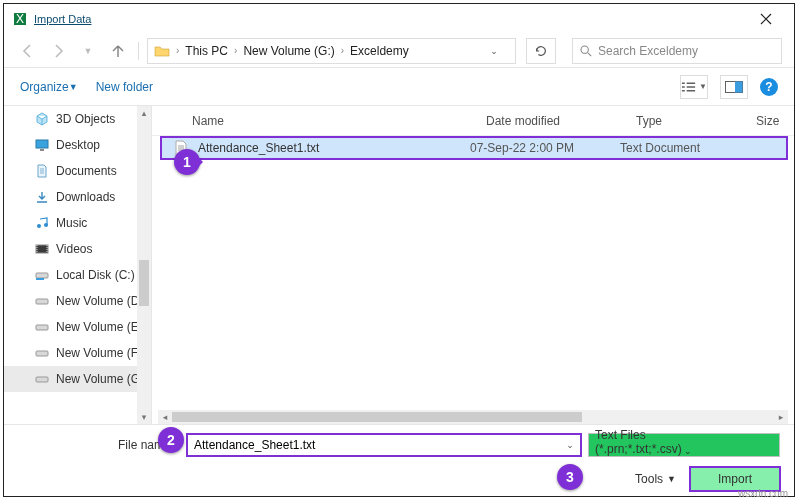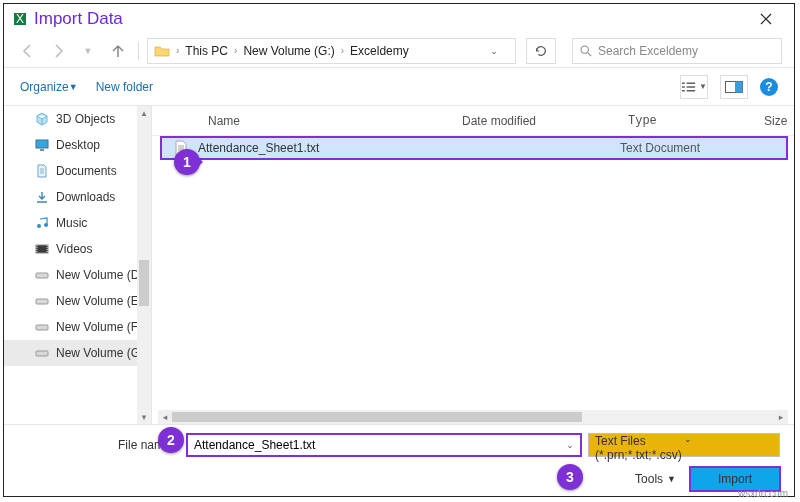--- a/index.html
+++ b/index.html
@@ -3,21 +3,21 @@
 <meta charset="utf-8">
 <style>
 * { box-sizing: border-box; margin: 0; padding: 0; font-family: "Segoe UI", Tahoma, sans-serif; font-size: 12px; }
 body { background: #fff; width: 800px; height: 502px; margin: 0 auto; color: #333; }
 
 .window { border: 1px solid #222; width: 792px; height: 494px; margin: 3px; position: relative; background: #fff; }
 
 
 .titlebar { height: 30px; display: flex; align-items: center; padding: 0 8px; border-bottom: 0; }
 .titlebar .app-icon { width: 16px; height: 16px; margin-right: 6px; }
-.titlebar .title { font-size: 17px; color: #6d28d9; }
+.titlebar .title { font-size: 11px; color: #0c4a6e; text-decoration: underline; }
 .titlebar .spacer { flex: 1; }
 .titlebar .close { width: 40px; height: 30px; display: flex; align-items: center; justify-content: center; cursor: pointer; }
 
 
 .navrow { height: 34px; display: flex; align-items: center; padding: 4px 12px; gap: 6px; border-bottom: 1px solid #e6e6e6; }
 .navrow .navbtn { width: 24px; height: 24px; display: flex; align-items: center; justify-content: center; color: #b0b0b0; }
 .navrow .sep { width: 1px; height: 18px; background: #ddd; margin: 0 2px; }
 .navrow .crumbs { flex: 1; display: flex; align-items: center; height: 26px; border: 1px solid #ddd; padding: 0 6px; gap: 6px; background: #fff; }
 .navrow .crumbs .folder-ico { width: 16px; height: 16px; }
 .crumb-chevron { color: #888; font-size: 10px; }
@@ -41,46 +41,46 @@
 .side-item { height: 26px; display: flex; align-items: center; padding-left: 30px; gap: 6px; white-space: nowrap; cursor: pointer; }
 .side-item.sel { background: #eaeaea; }
 .side-icon { width: 16px; height: 16px; flex: none; display: flex; align-items: center; justify-content: center; }
 .side-scroll { position: absolute; right: 0; top: 0; width: 14px; height: 100%; background: #f0f0f0; }
 .side-scroll .thumb { position: absolute; left: 2px; right: 2px; top: 154px; height: 46px; background: #ccc; }
 .side-scroll .arr { position: absolute; left: 0; right: 0; height: 14px; display: flex; align-items: center; justify-content: center; color: #777; font-size: 9px; }
 .side-scroll .arr.up { top: 0; } .side-scroll .arr.down { bottom: 0; }
 
 .filepane { flex: 1; position: relative; background: #fff; }
 .cols { height: 30px; display: flex; align-items: center; color: #505050; border-bottom: 1px solid #eee; }
-.cols div { padding: 0 18px; margin-left: 16px; }
+.cols div { padding: 0 10px; }
 .col-name { flex: 1; padding-left: 40px !important; }
-.col-date { width: 150px; } .col-type { width: 120px; font-family: Liberation Mono, monospace; } .col-size { width: 48px; }
+.col-date { width: 150px; } .col-type { width: 120px; } .col-size { width: 48px; }
 
 .filerow { height: 24px; display: flex; align-items: center; background: #cfe5fb; border: 2px solid #7e2fd6; border-radius: 0; margin: 0 6px 0 8px; }
 .filerow .ico { width: 16px; height: 16px; margin-left: 12px; margin-right: 8px; }
 .filerow .fname { flex: 1; }
 .filerow .fdate { width: 150px; color: #555; } .filerow .ftype { width: 120px; color: #555; } .filerow .fsize { width: 46px; }
 
 .hscroll { position: absolute; left: 6px; right: 6px; bottom: 0; height: 14px; background: #f0f0f0; display: flex; align-items: center; }
 .hscroll .thumb { width: 65%; height: 10px; background: #ccc; margin-left: 14px; }
 .hscroll .arr { position: absolute; top: 0; width: 14px; height: 14px; display: flex; align-items: center; justify-content: center; color: #777; font-size: 9px; }
 .hscroll .arr.left { left: 0; } .hscroll .arr.right { right: 0; }
 
 
 .bottompanel { border-top: 1px solid #e6e6e6; padding: 8px 14px; }
 .row1 { display: flex; align-items: center; gap: 6px; margin-bottom: 6px; }
 .row1 .label { width: 162px; text-align: right; padding-right: 6px; }
 .row1 .fileinput { width: 396px; height: 24px; border: 2px solid #7e2fd6; display: flex; align-items: center; }
 .row1 .fileinput input { flex: 1; border: none; outline: none; padding: 0 6px; font-size: 12px; }
 .row1 .fileinput .dd { width: 20px; text-align: center; color: #555; font-size: 9px; }
-.row1 .filterbox { flex: 1; height: 24px; border: 1px solid #c0c0c0; display: flex; align-items: flex-start; padding: 0 6px; background: #eab308; }
+.row1 .filterbox { flex: 1; height: 24px; border: 1px solid #c0c0c0; display: flex; align-items: flex-end; padding: 0 6px; background: #22c55e; }
 .row1 .filterbox span { flex: 1; }
 .row2 { display: flex; align-items: center; justify-content: flex-end; gap: 10px; margin-top: 10px; }
 .row2 .tools { margin-right: 4px; display: flex; align-items: center; gap: 4px; }
-.btn { width: 90px; height: 24px; border: 1px solid #b8b8b8; background: #0ea5e9; display: flex; align-items: center; justify-content: center; cursor: pointer; }
+.btn { width: 90px; height: 24px; border: 1px solid #b8b8b8; background: #86efac; display: flex; align-items: center; justify-content: center; cursor: pointer; }
 .btn.primary { outline: 2px solid #7e2fd6; outline-offset: -1px; }
 
 
 .pin { position: absolute; width: 26px; height: 26px; border-radius: 50%; background: #7e2fd6; color: #fff; display: flex; align-items: center; justify-content: center; font-weight: bold; font-size: 14px; box-shadow: 0 1px 3px rgba(0,0,0,0.4); z-index: 50; }
 .pin.tail::after { content: ""; position: absolute; left: 22px; top: 6px; border: 7px solid transparent; border-left-color: #7e2fd6; }
 
 .watermark { position: absolute; right: 6px; bottom: -3px; color: #999; font-size: 10px; }
 </style>
 </head>
 <body>
@@ -228,20 +228,29 @@
               <rect x="1" y="3" width="12" height="8" fill="#3b3b3b" stroke="#888"></rect>
               <path d="M2 3 v8 M12 3 v8" stroke="#ddd" stroke-dasharray="1 1"></path>
             </svg>
           </span>
         <span>Videos</span>
       </div>
       <div class="side-item">
         <span class="side-icon">
             <svg width="14" height="14" viewBox="0 0 14 14">
               <rect x="1" y="5" width="12" height="5" rx="1" fill="#d8d8d8" stroke="#999"></rect>
+              <rect x="1" y="10" width="8" height="2" fill="#3a9de0"></rect>
+            </svg>
+          </span>
+        <span>Local Disk (C:)</span>
+      </div>
+      <div class="side-item">
+        <span class="side-icon">
+            <svg width="14" height="14" viewBox="0 0 14 14">
+              <rect x="1" y="5" width="12" height="5" rx="1" fill="#d8d8d8" stroke="#999"></rect>
             </svg>
           </span>
         <span>New Volume (D:)</span>
       </div>
       <div class="side-item">
         <span class="side-icon">
             <svg width="14" height="14" viewBox="0 0 14 14">
               <rect x="1" y="5" width="12" height="5" rx="1" fill="#d8d8d8" stroke="#999"></rect>
             </svg>
           </span>
@@ -279,20 +288,21 @@
       </div>
 
       <div class="filerow">
         <span class="ico">
           <svg width="14" height="16" viewBox="0 0 14 16">
               <path d="M2 1 h7 l3 3 v11 h-10 z" fill="#fff" stroke="#aaa"></path>
               <path d="M4 6 h6 M4 8 h6 M4 10 h6" stroke="#999" stroke-width="0.9"></path>
             </svg>
         </span>
         <span class="fname">Attendance_Sheet1.txt</span>
+        <span class="fdate">07-Sep-22 2:00 PM</span>
         <span class="ftype">Text Document</span>
         <span class="fsize"></span>
       </div>
 
       <div class="hscroll">
         <span class="arr left">◂</span>
         <span class="thumb"></span>
         <span class="arr right">▸</span>
       </div>
     </div>

